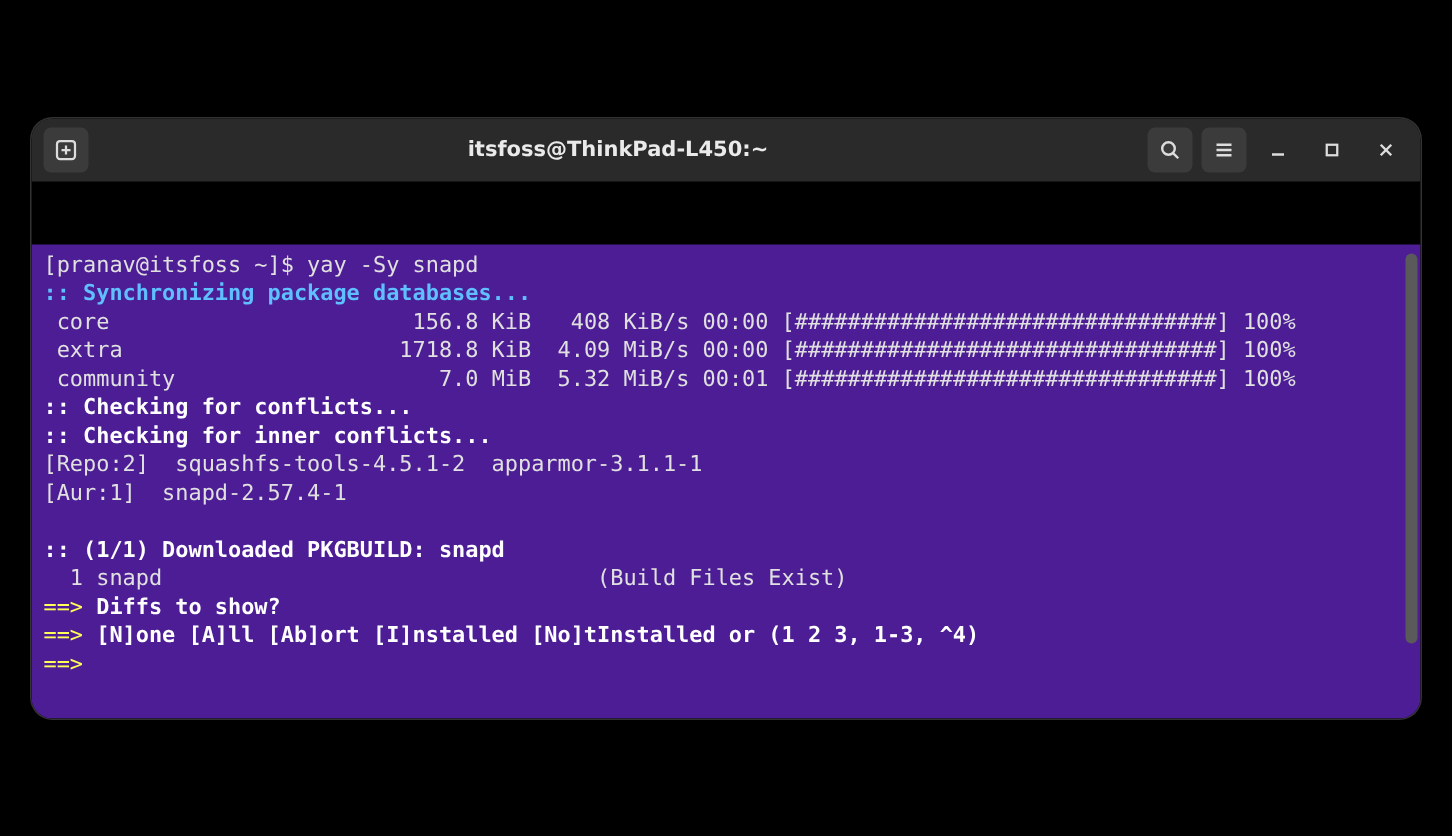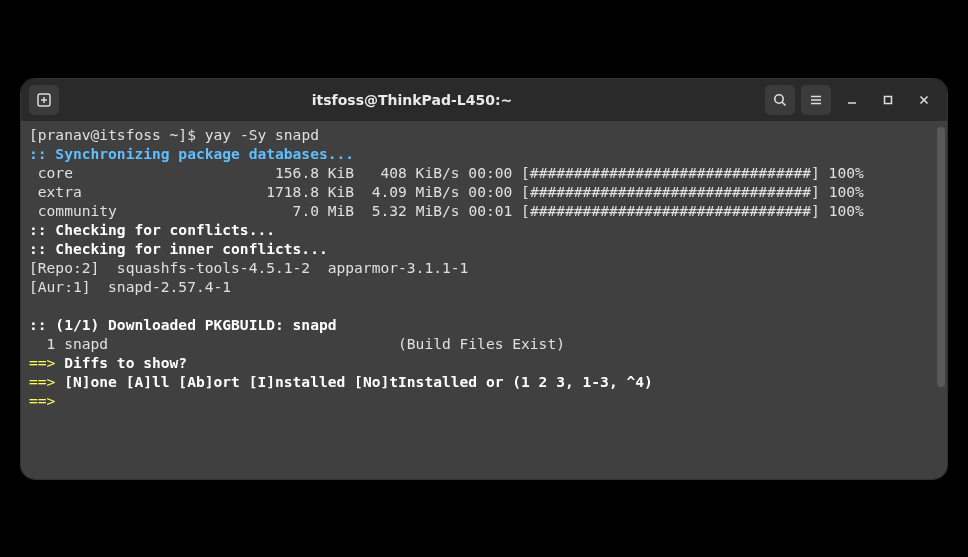--- a/index.html
+++ b/index.html
@@ -14,20 +14,21 @@
     }
     .window {
       width: 926px;
       height: 400px;
       background: #000;
       border-radius: 14px;
       overflow: hidden;
       box-shadow: 0 0 0 1px #333;
       display: flex;
       flex-direction: column;
+      gap: 16px;
     }
     .titlebar {
       height: 42px;
       background: #2a2a2a;
       display: flex;
       align-items: center;
       padding: 0 8px;
     }
     .tb-left { display: flex; align-items: center; gap: 6px; }
     .tb-btn {
@@ -55,24 +56,25 @@
       height: 30px;
       display: flex;
       align-items: center;
       justify-content: center;
       color: #eaeaea;
       cursor: pointer;
       border-radius: 5px;
     }
     .terminal {
       flex: 1;
-      background: #404040;
+      background: #4c1d95;
       padding: 4px 8px 4px 8px;
       position: relative;
       overflow: hidden;
+      margin-top: 26px;
     }
     .term-body {
       font-size: 14.6px;
       line-height: 19px;
       color: #e0e0e0;
       white-space: pre;
       font-family: "DejaVu Sans Mono", "Liberation Mono", monospace;
       letter-spacing: 0;
     }
     .brblue { color: #5fbfff; font-weight: bold; }

